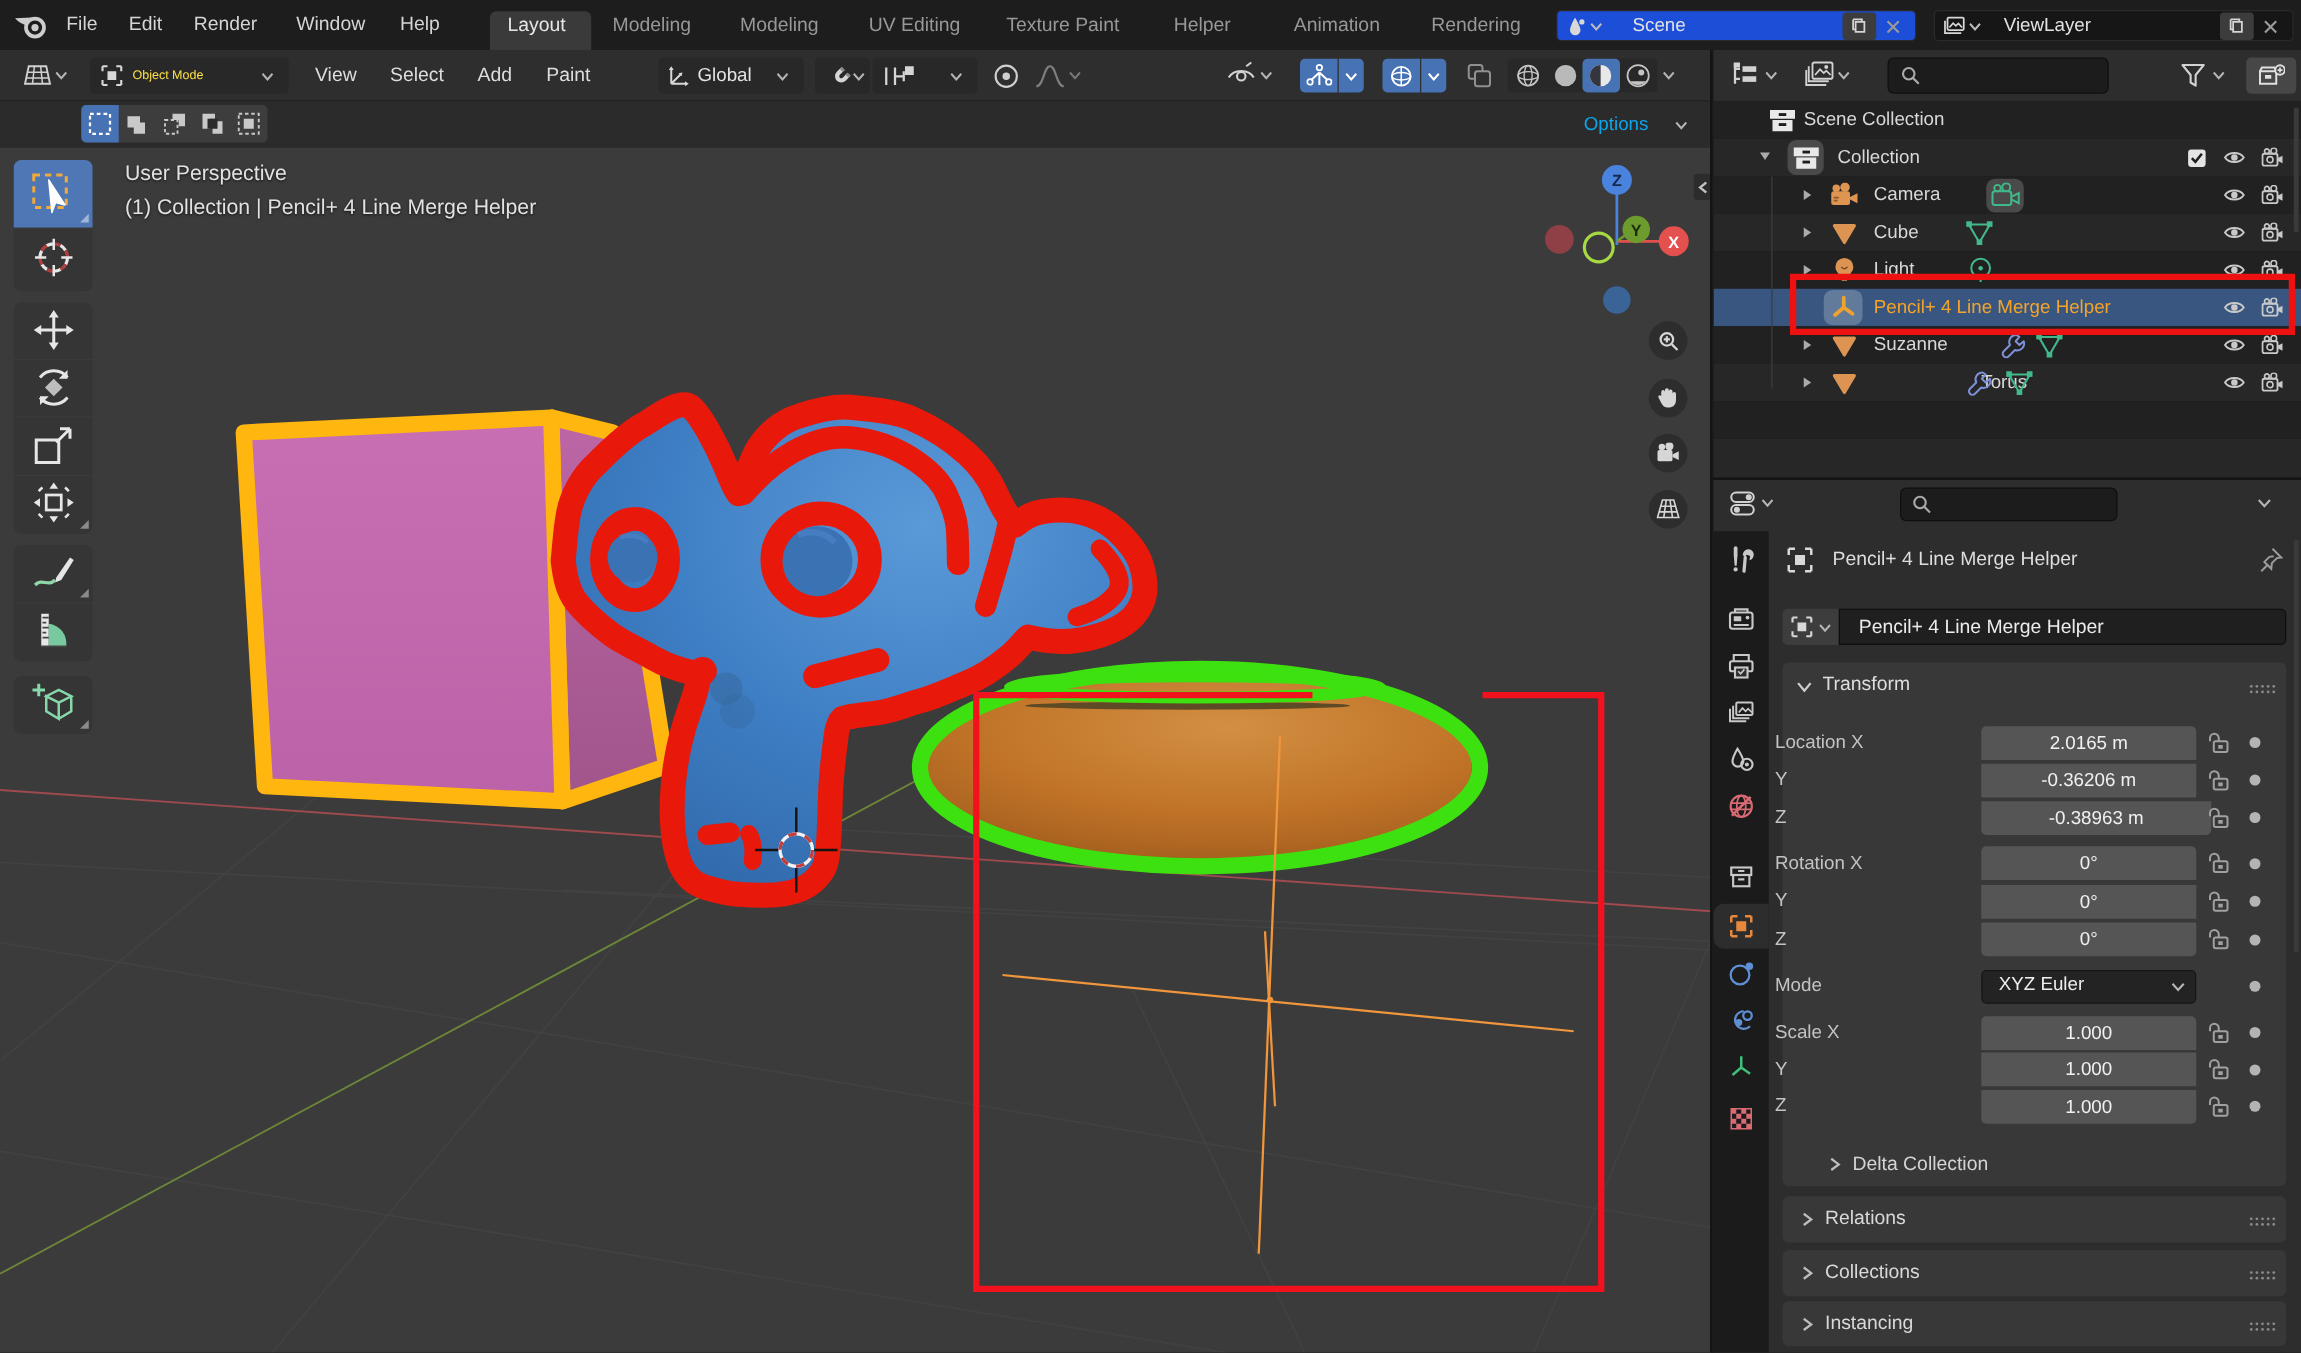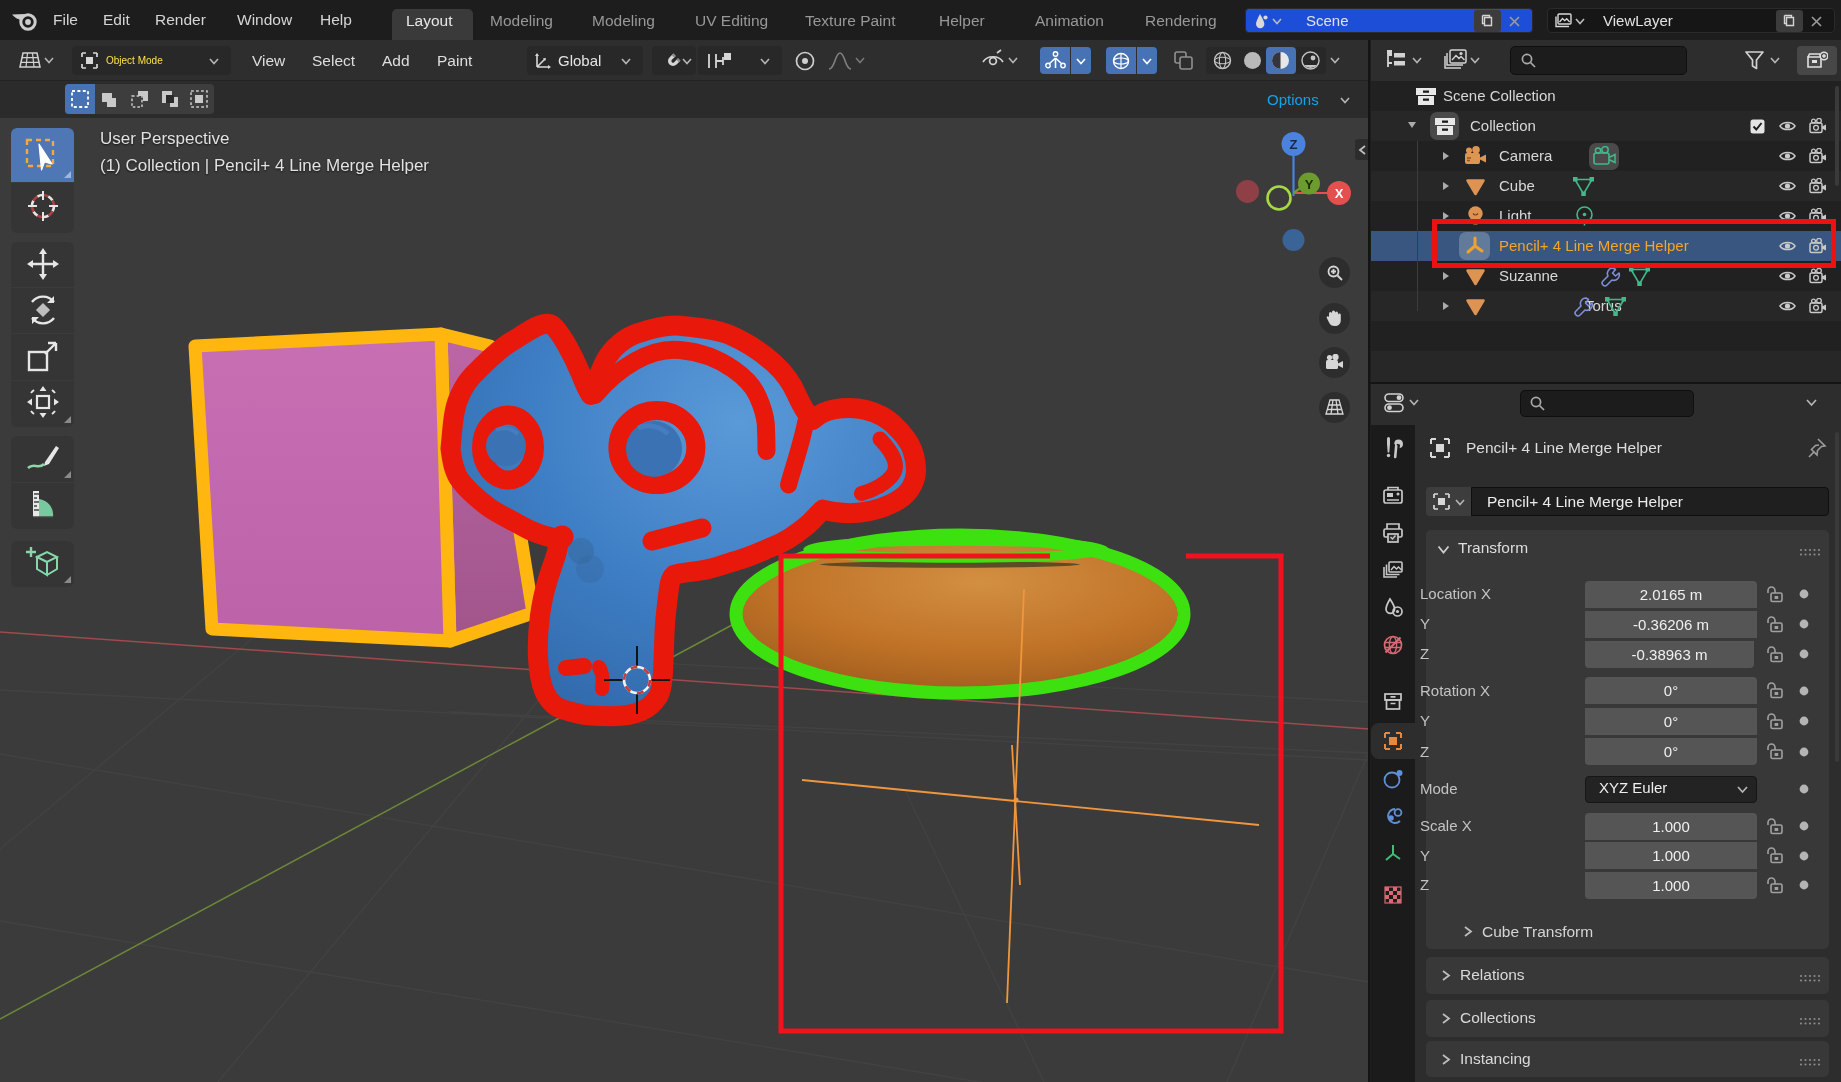--- a/index.html
+++ b/index.html
@@ -873,21 +873,21 @@
 <div class="fld" style="left:1585px;top:610.5px;width:172px;height:27px;line-height:27px;border-radius:0">-0.36206 m</div>
 <svg class="abs" style="left:1766px;top:615px" width="20" height="18" viewBox="0 0 20 18">
         <rect x="5" y="8" width="11" height="8.5" rx="1.5" fill="none" stroke="#a0a0a0" stroke-width="1.6"></rect>
         <path d="M2 8 V5.5 A3.5 3.5 0 0 1 9 5.5 V8" fill="none" stroke="#a0a0a0" stroke-width="1.6"></path>
         <rect x="8.6" y="11" width="3.6" height="3" fill="#a0a0a0"></rect>
       </svg>
 <svg class="abs" style="left:1797px;top:617.0px" width="14" height="14">
         <circle cx="7" cy="7" r="4.4" fill="#b4b4b4"></circle>
       </svg>
 <div class="lbl" style="left:1420px;top:645.0px;width:150px">Z</div>
-<div class="fld" style="left:1585px;top:640.5px;width:169px;height:27px;line-height:27px;border-radius:0 0 4px 4px">-0.38963 m</div>
+<div class="fld" style="left:1585px;top:640.5px;width:184px;height:27px;line-height:27px;border-radius:0 0 4px 4px">-0.38963 m</div>
 <svg class="abs" style="left:1766px;top:645px" width="20" height="18" viewBox="0 0 20 18">
         <rect x="5" y="8" width="11" height="8.5" rx="1.5" fill="none" stroke="#a0a0a0" stroke-width="1.6"></rect>
         <path d="M2 8 V5.5 A3.5 3.5 0 0 1 9 5.5 V8" fill="none" stroke="#a0a0a0" stroke-width="1.6"></path>
         <rect x="8.6" y="11" width="3.6" height="3" fill="#a0a0a0"></rect>
       </svg>
 <svg class="abs" style="left:1797px;top:647.0px" width="14" height="14">
         <circle cx="7" cy="7" r="4.4" fill="#b4b4b4"></circle>
       </svg>
 <div class="lbl" style="left:1420px;top:681.5px;width:150px">Rotation X</div>
 <div class="fld" style="left:1585px;top:677.0px;width:172px;height:27px;line-height:27px;border-radius:4px 4px 0 0">0°</div>
@@ -956,21 +956,21 @@
         <rect x="8.6" y="11" width="3.6" height="3" fill="#a0a0a0"></rect>
       </svg>
 <svg class="abs" style="left:1797px;top:878.0px" width="14" height="14">
         <circle cx="7" cy="7" r="4.4" fill="#b4b4b4"></circle>
       </svg>
 </div>
 
   <svg class="abs" style="left:1462px;top:925px" width="11" height="13">
       <path d="M3 2 L9 6.5 L3 11" stroke="#bdbdbd" stroke-width="1.8" fill="none"></path>
     </svg>
-  <div class="abs" style="left:1482px;top:923px;font-size:15.5px;color:#d4d4d4">Cube Transform</div>
+  <div class="abs" style="left:1482px;top:923px;font-size:15.5px;color:#d4d4d4">Delta Collection</div>
 
   <div class="abs" style="left:1426px;top:957px;width:403px;height:37px;background:#383838;border-radius:5px"></div>
   <svg class="abs" style="left:1440px;top:969px" width="11" height="13">
       <path d="M3 2 L9 6.5 L3 11" stroke="#bdbdbd" stroke-width="1.8" fill="none"></path>
     </svg>
   <div class="abs" style="left:1460px;top:966px;font-size:15.5px;color:#d9d9d9">Relations</div>
   <div id="grip2" class="abs" style="left:1799px;top:970px"><svg width="24" height="10" viewBox="0 0 24 10">
         <circle cx="2.0" cy="2.0" r="1.1" fill="#8a8a8a"></circle>
         <circle cx="6.5" cy="2.0" r="1.1" fill="#8a8a8a"></circle>
         <circle cx="11.0" cy="2.0" r="1.1" fill="#8a8a8a"></circle>

